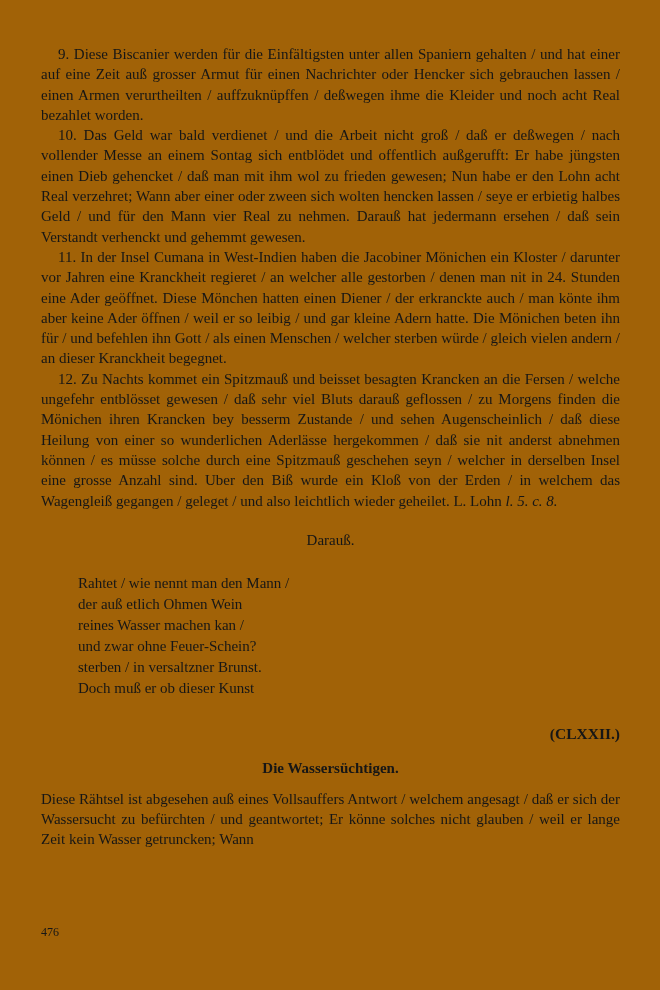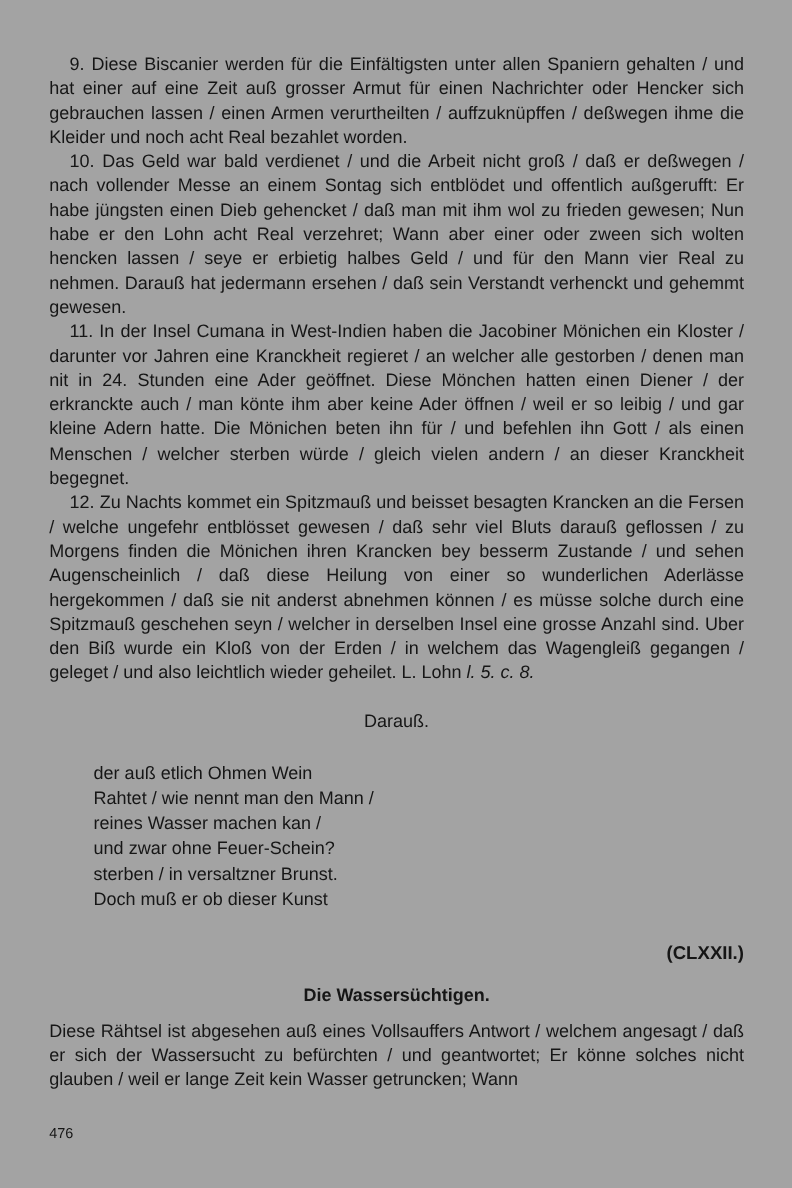--- a/index.html
+++ b/index.html
@@ -1,22 +1,22 @@
 <!DOCTYPE html>
 <html><head>
 <meta charset="utf-8">
 <style>
   html, body { margin:0; padding:0; }
   body { background:#ffffff; }
   .page {
     position:relative;
     width:660px; height:990px;
     margin:0 auto;
-    background:#a3a3a3;
-    font-family:Liberation Sans, sans-serif;
+    background:#a16207;
+    font-family:Liberation Serif, serif;
     color:#161616;
     padding:44px 40px 0 41px;
     box-sizing:border-box;
     overflow:hidden;
   }
   .para {
     margin:0;
     font-size:15px;
     line-height:20.3px;
     text-align:justify;
@@ -43,21 +43,21 @@
     margin:14px 0 0;
     text-align:center;
     font-size:15px;
     font-weight:700;
     line-height:21px;
   }
   .opening { margin-top:10px; }
   .page-number {
     position:absolute;
     left:41px;
-    bottom:40px;
+    bottom:52px;
     font-size:12px;
     line-height:12px;
   }
 </style>
 </head>
 <body>
 
 <div class="page">
 
   <section class="body-text">
@@ -65,22 +65,22 @@
     <p class="para indent"><span>10. Das Geld war bald verdienet / und die Arbeit nicht groß / daß er deßwegen / nach vollender Messe an einem Sontag sich entblödet und offentlich außgerufft: Er habe jüngsten einen Dieb gehencket / daß man mit ihm wol zu frieden gewesen; Nun habe er den Lohn acht Real verzehret; Wann aber einer oder zween sich wolten hencken lassen / seye er erbietig halbes Geld / und für den Mann vier Real zu nehmen. Darauß hat jedermann ersehen / daß sein Verstandt verhenckt und gehemmt gewesen.</span></p>
     <p class="para indent"><span>11. In der Insel Cumana in West-Indien haben die Jacobiner Mönichen ein Kloster / darunter vor Jahren eine Kranckheit regieret / an welcher alle gestorben / denen man nit in 24. Stunden eine Ader geöffnet. Diese Mönchen hatten einen Diener / der erkranckte auch / man könte ihm aber keine Ader öffnen / weil er so leibig / und gar kleine Adern hatte. Die Mönichen beten ihn für / und befehlen ihn Gott / als einen Menschen / welcher sterben würde / gleich vielen andern / an dieser Kranckheit begegnet.</span></p>
     <p class="para indent"><span>12. Zu Nachts kommet ein Spitzmauß und beisset besagten Krancken an die Fersen / welche ungefehr entblösset gewesen / daß sehr viel Bluts darauß geflossen / zu Morgens finden die Mönichen ihren Krancken bey besserm Zustande / und sehen Augenscheinlich / daß diese Heilung von einer so wunderlichen Aderlässe hergekommen / daß sie nit anderst abnehmen können / es müsse solche durch eine Spitzmauß geschehen seyn / welcher in derselben Insel eine grosse Anzahl sind. Uber den Biß wurde ein Kloß von der Erden / in welchem das Wagengleiß gegangen / geleget / und also leichtlich wieder geheilet.</span>
       <span class="citation"><span>L. Lohn</span> <em>l. 5. c. 8.</em></span>
     </p>
   </section>
 
   <h3 class="riddle-title">Darauß.</h3>
 
   <div class="riddle">
+    <div class="riddle-line">Rahtet / wie nennt man den Mann /</div>
     <div class="riddle-line">der auß etlich Ohmen Wein</div>
-    <div class="riddle-line">Rahtet / wie nennt man den Mann /</div>
     <div class="riddle-line">reines Wasser machen kan /</div>
     <div class="riddle-line">und zwar ohne Feuer-Schein?</div>
     <div class="riddle-line">sterben / in versaltzner Brunst.</div>
     <div class="riddle-line">Doch muß er ob dieser Kunst</div>
   </div>
 
   <h3 class="section-number">(CLXXII.)</h3>
 
   <h3 class="section-title">Die Wassersüchtigen.</h3>
 

